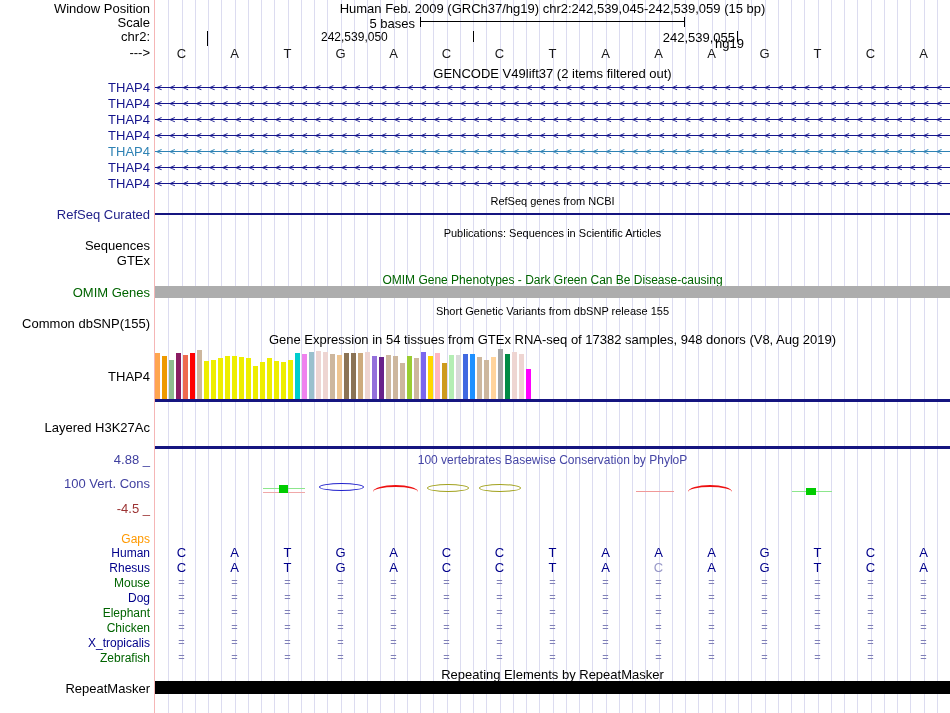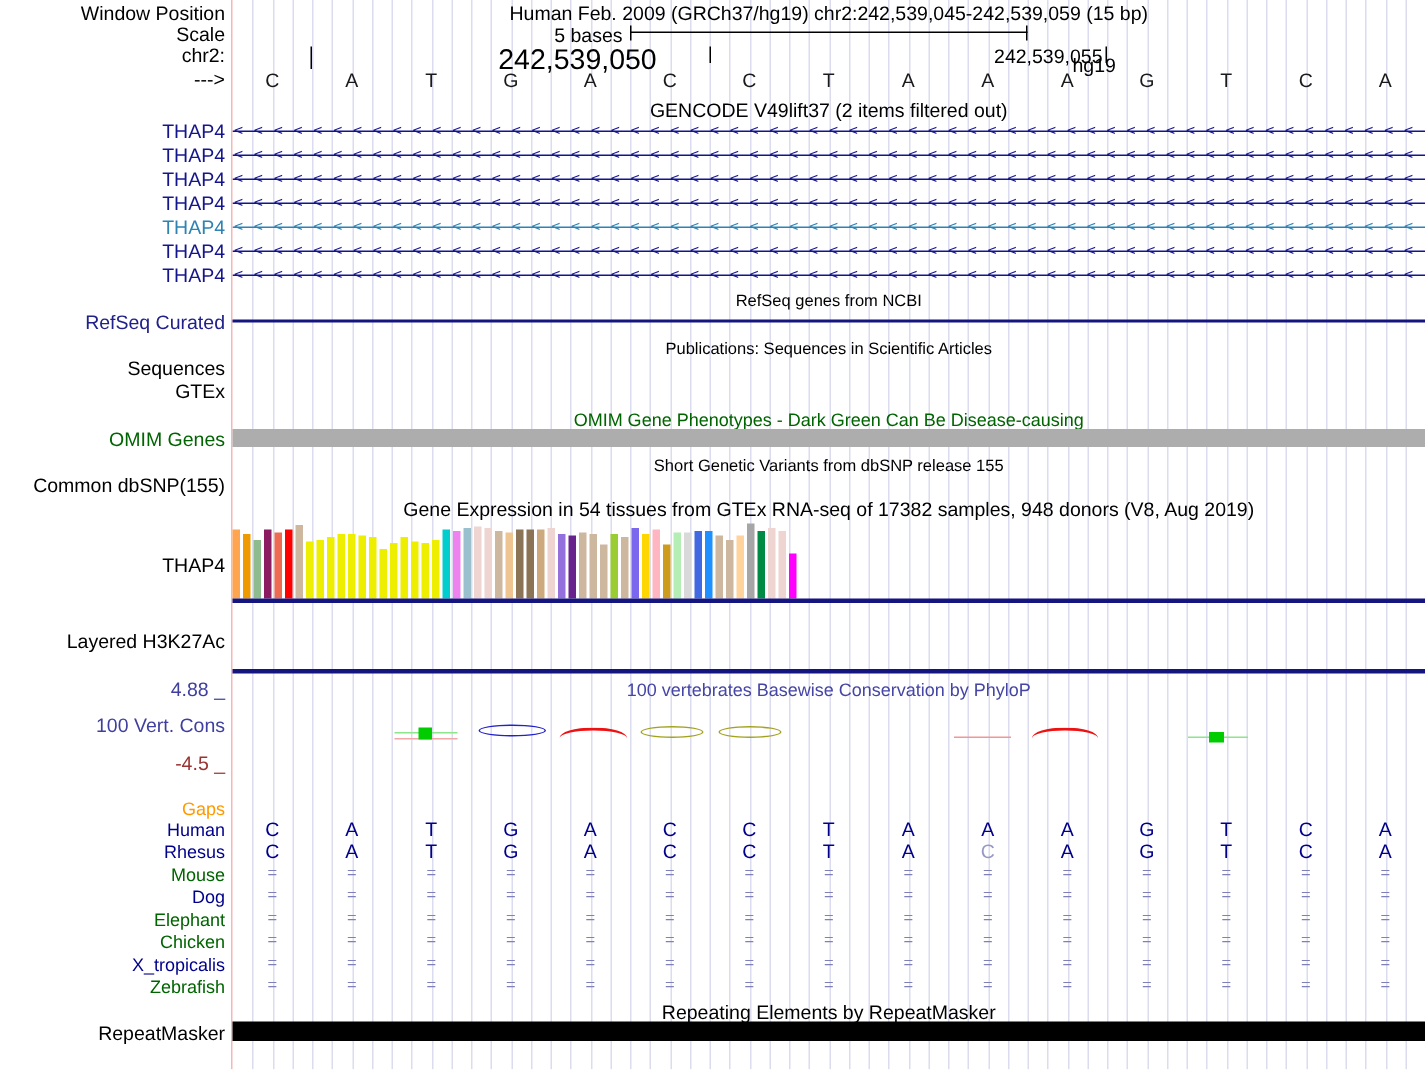--- a/index.html
+++ b/index.html
@@ -109,21 +109,21 @@
 
   <div class="lbl" style="top:16px">Scale</div>
   <div style="position:absolute;top:16px;left:260px;width:155px;text-align:right;font-size:13px;">5 bases</div>
   <div class="tick" style="left:420px;top:17px;height:10px"></div>
   <div style="position:absolute;left:420px;top:21px;width:265px;height:1px;background:#000"></div>
   <div class="tick" style="left:684px;top:17px;height:10px"></div>
   <div style="position:absolute;top:16px;left:715px;font-size:13px;margin-top:20px;">hg19</div>
 
   <div class="lbl" style="top:30px">chr2:</div>
   <div class="tick" style="left:207px;top:31px;height:15px"></div>
-  <div style="position:absolute;top:30px;left:310px;width:150px;text-align:center;font-size:19px;">242,539,050</div>
+  <div style="position:absolute;top:30px;left:321px;width:150px;text-align:left;font-size:12px;">242,539,050</div>
   <div class="tick" style="left:473px;top:31px;height:11px"></div>
   <div style="position:absolute;top:30px;left:585px;width:150px;text-align:right;font-size:13px;">242,539,055</div>
   <div class="tick" style="left:737px;top:31px;height:11px"></div>
 
   <div class="lbl" style="top:46px">---&gt;</div>
   <div id="base-row">
       <div class="base-cell" style="left: 155px; top: 46px;">C</div>
       <div class="base-cell" style="left: 208px; top: 46px;">A</div>
       <div class="base-cell" style="left: 261px; top: 46px;">T</div>
       <div class="base-cell" style="left: 314px; top: 46px;">G</div>

